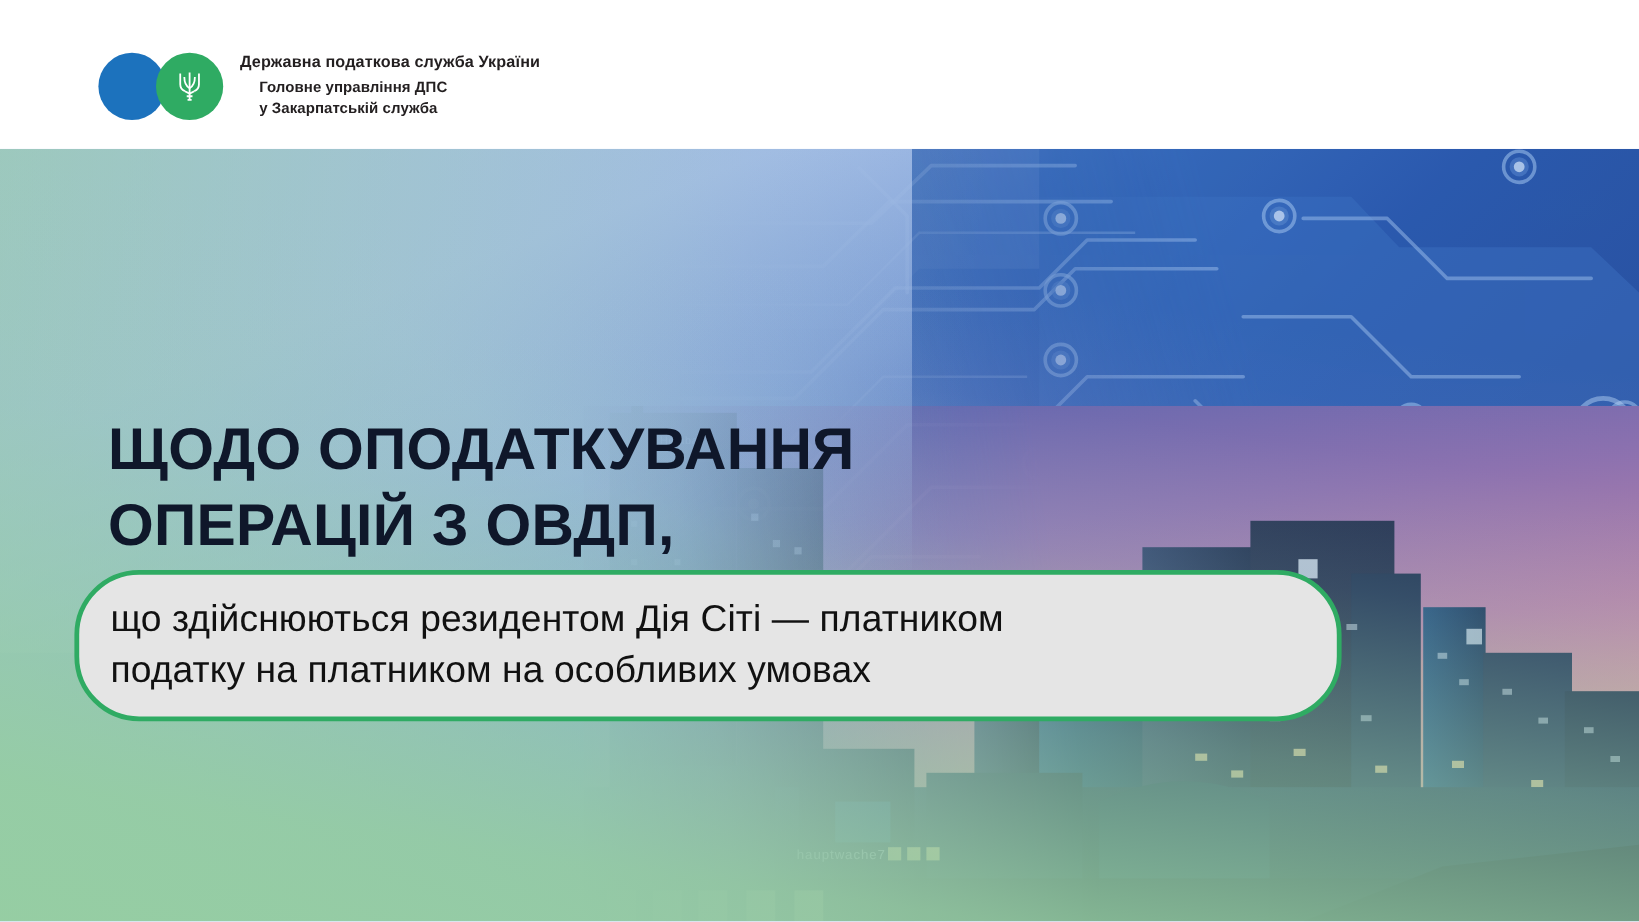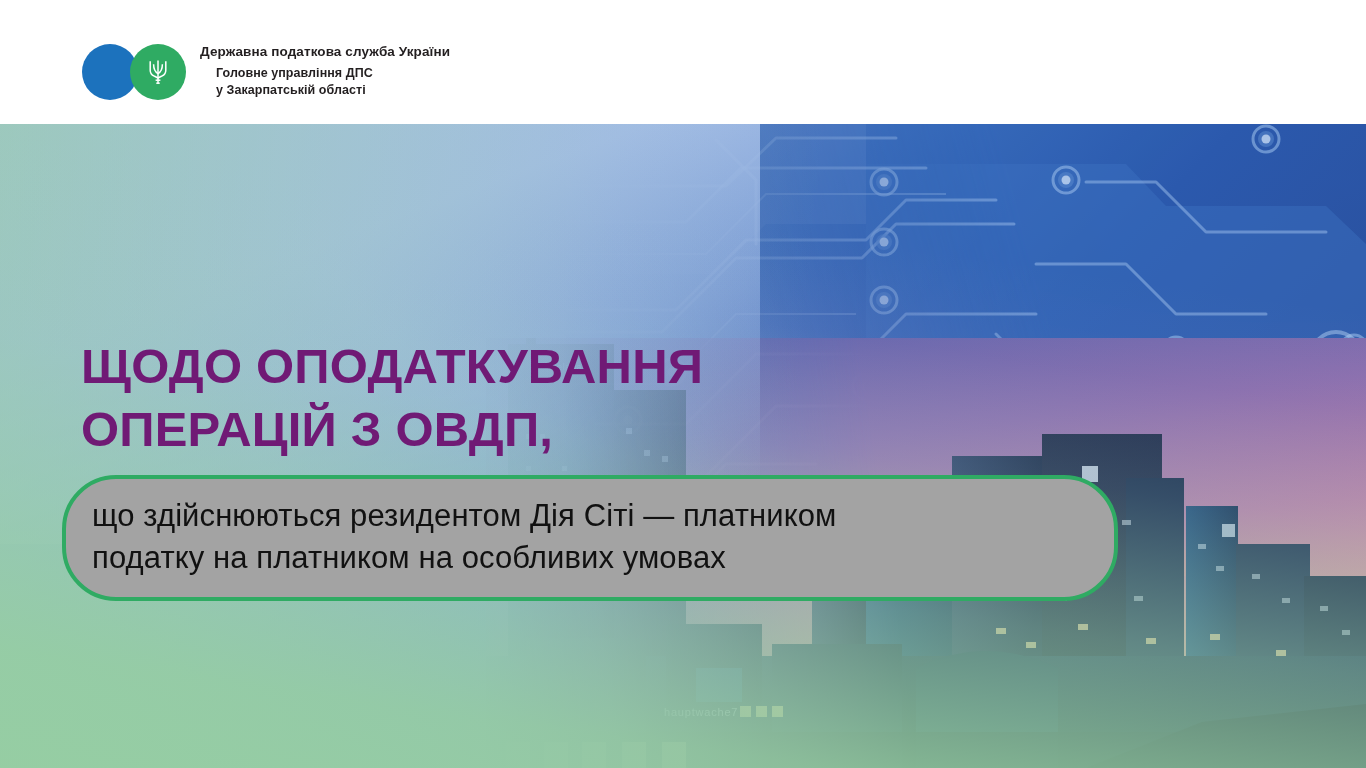--- a/index.html
+++ b/index.html
@@ -150,38 +150,38 @@
     left: 0; top: 0;
     width: 1366px; height: 644px;
     z-index: 30;
   }
 
   .headline {
     position: absolute;
     left: 78px;
     top: 208px;
     width: 820px;
-    margin: 3px;
+    margin: 12px;
     font-size: 49px;
     font-weight: 700;
     line-height: 1.29;
     letter-spacing: 0.2px;
-    color: #701a75;
+    color: #0f172a;
     text-transform: uppercase;
   }
   .headline-line { display: block; }
 
   .subtitle-box {
     position: absolute;
     left: 62px;
     top: 351px;
     width: 1056px;
     min-height: 106px;
     box-sizing: border-box;
-    background: #a3a3a3;
+    background: #e5e5e5;
     border: 4px solid #2fab63;
     border-radius: 54px;
     padding: 16px 26px 18px 26px;
     display: flex;
     align-items: center;
   }
   .subtitle-text {
     margin: 0;
     font-size: 31px;
     font-weight: 400;
@@ -471,20 +471,20 @@
               <path d="M11.3 26.2 L14.7 26.2"></path>
             </g>
           </svg>
         </div>
       </div>
 
       <div class="logo-text">
         <div class="logo-title">Державна податкова служба України</div>
         <div class="logo-sub">
           <span>Головне управління ДПС</span><br>
-          <span>у Закарпатській області</span>
+          <span>у Закарпатській служба</span>
         </div>
       </div>
 
     </div>
   </div>
 
 </div>
 
 </body></html>

